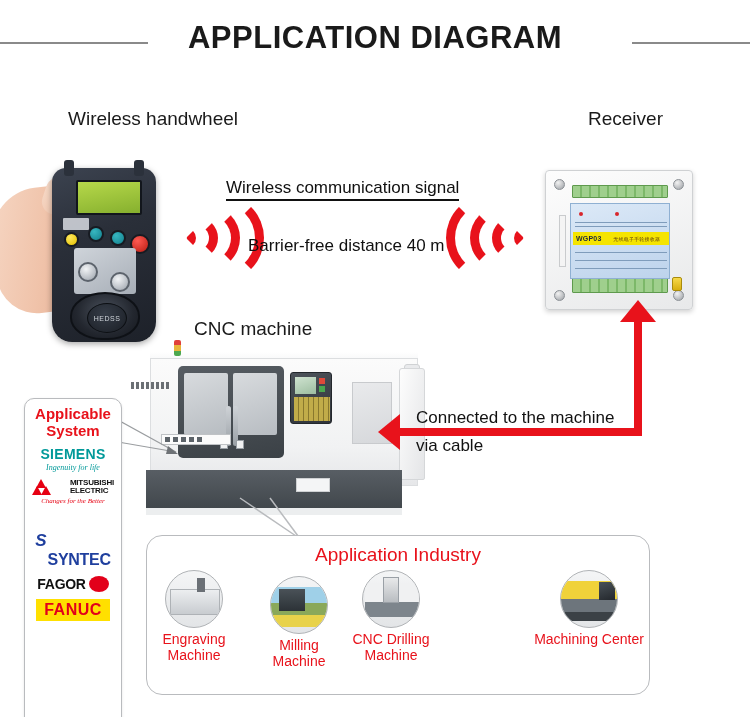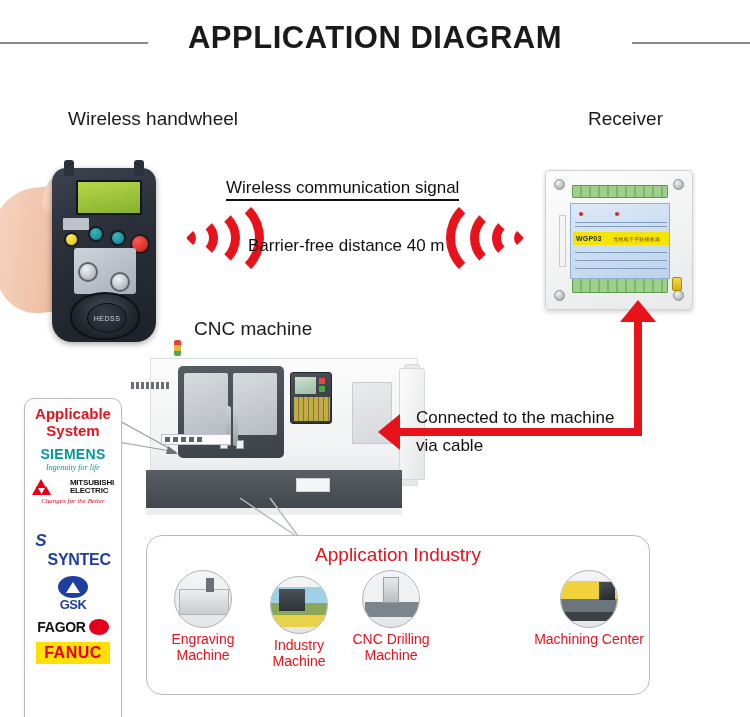--- a/index.html
+++ b/index.html
@@ -396,26 +396,20 @@
       <div class="mits-sub">Changes for the Better</div>
     </div>
 
     <div class="brand">
       <div class="syntec-row">
         <span class="syntec-s">S</span>
         <span class="syntec-t">SYNTEC</span>
       </div>
     </div>
 
-    <div class="brand">
-      <div class="gsk-mark">
-          <span></span>
-        </div>
-      <div class="gsk-txt">GSK</div>
-    </div>
 
     <div class="brand">
       <div class="fagor-row">
         <span class="fagor-t">FAGOR</span>
         <span class="fagor-m"></span>
       </div>
     </div>
 
     <div class="brand">
       <div class="fanuc-box">
@@ -425,36 +419,36 @@
   </div>
 
   <svg class="ind-tail" viewBox="0 0 70 42">
     <path d="M4,2 L60,40" stroke="#b9bbbe" stroke-width="1.5" fill="none"></path>
     <path d="M34,2 L62,40" stroke="#b9bbbe" stroke-width="1.5" fill="none"></path>
   </svg>
   <div class="ind-box">
     <div class="ind-title">Application Industry</div>
     <div class="ind-row">
 
-      <div class="ind-item" style="left:10px;top:0">
+      <div class="ind-item" style="left:1px;top:0">
         <div class="ind-circle">
             <div class="m-engrave"></div>
           </div>
         <div class="ind-label">
           <span>Engraving</span><br>
           <span>Machine</span>
         </div>
       </div>
 
       <div class="ind-item" style="left:106px;top:6px">
         <div class="ind-circle">
             <div class="m-mill"></div>
           </div>
         <div class="ind-label">
-          <span>Industry</span><br>
+          <span>Milling</span><br>
           <span>Machine</span>
         </div>
       </div>
 
       <div class="ind-item" style="left:198px;top:0">
         <div class="ind-circle">
             <div class="m-drill"></div>
           </div>
         <div class="ind-label">
           <span>CNC Drilling</span><br>

